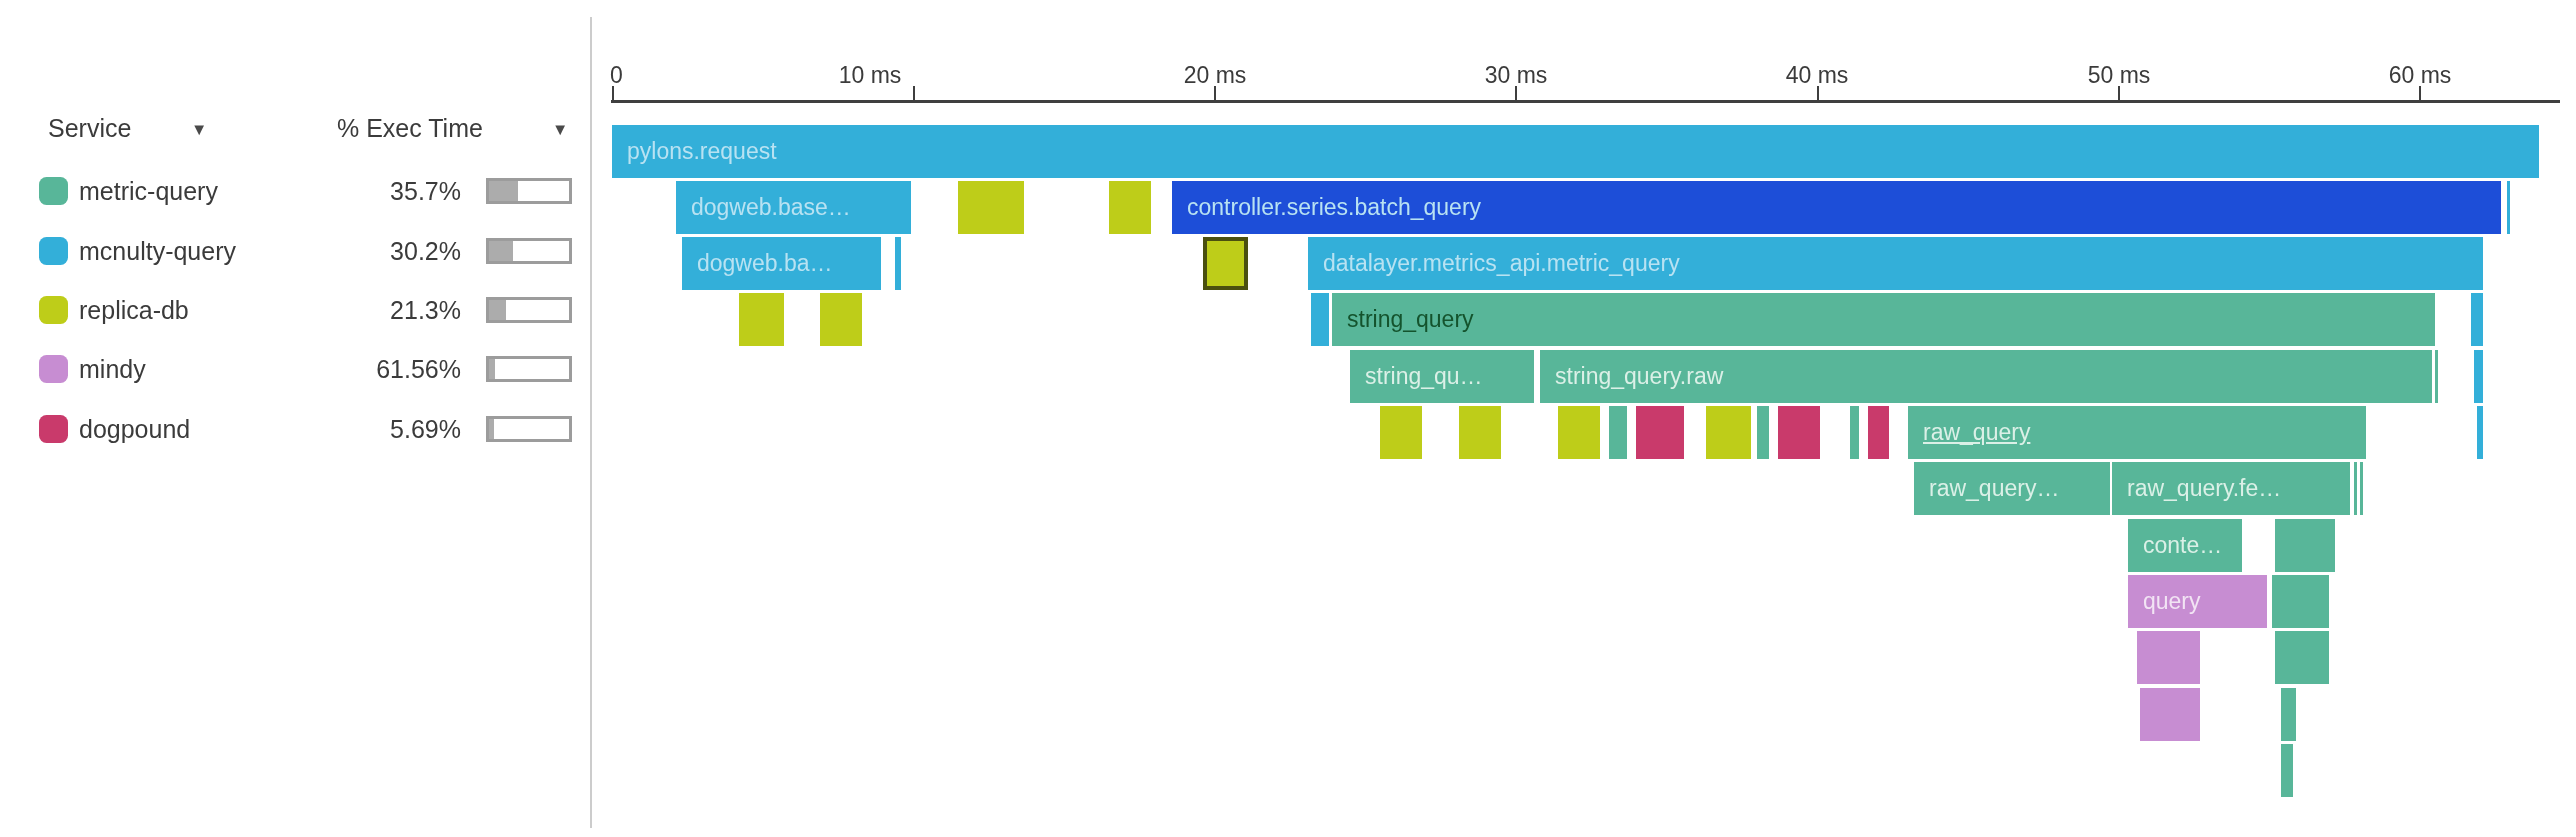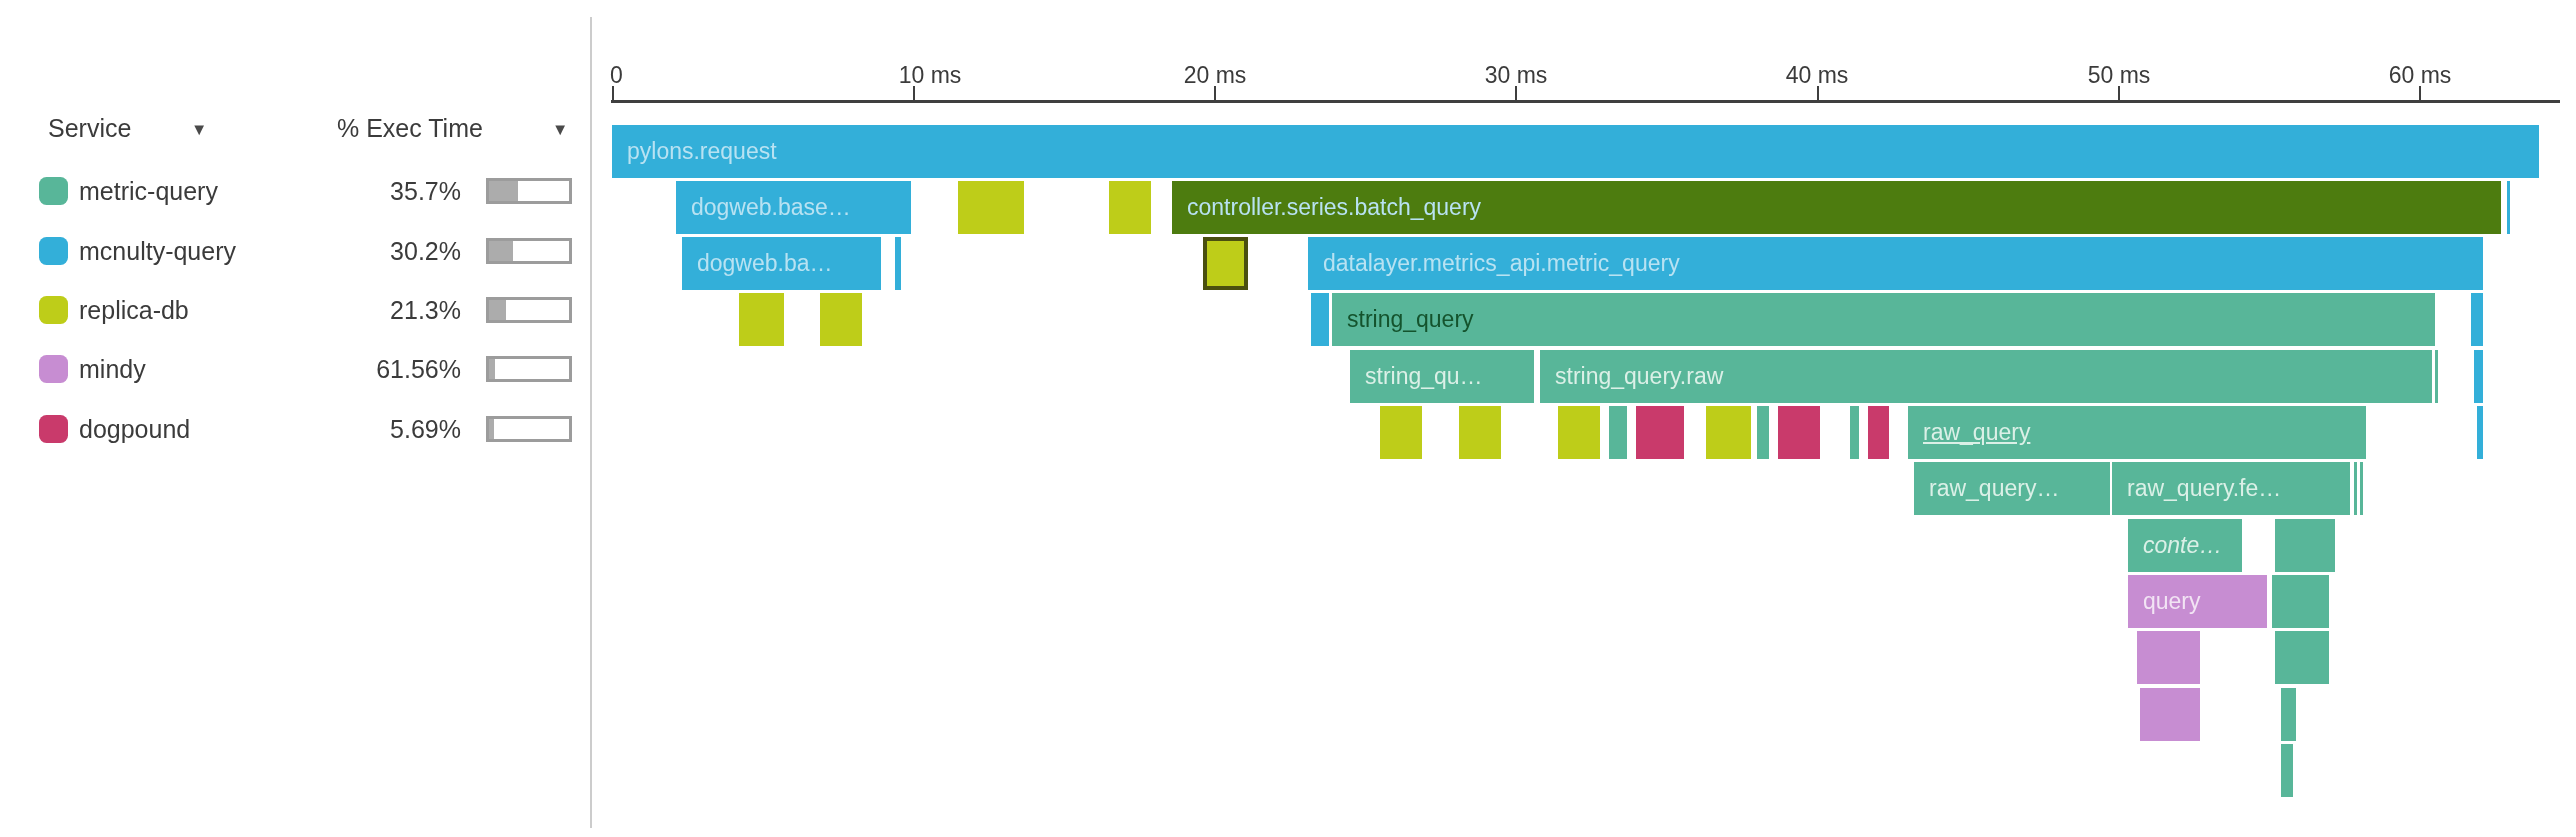--- a/index.html
+++ b/index.html
@@ -80,21 +80,21 @@
         </div>
       </div>
   </div>
 
   <div class="divider"></div>
 
   <div id="axis">
     <div class="axis-line"></div>
   <div class="tick-label" style="color: rgb(59, 59, 59); left: 610px;">0</div>
       <div class="tick-mark" style="left: 612px; background: rgb(63, 63, 63);"></div>
-      <div class="tick-label" style="color: rgb(59, 59, 59); left: 930px; transform: translateX(-50%);">10 ms</div>
+      <div class="tick-label" style="color: rgb(59, 59, 59); left: 870px; transform: translateX(-50%);">10 ms</div>
       <div class="tick-mark" style="left: 913px; background: rgb(63, 63, 63);"></div>
       <div class="tick-label" style="color: rgb(59, 59, 59); left: 1215px; transform: translateX(-50%);">20 ms</div>
       <div class="tick-mark" style="left: 1214px; background: rgb(63, 63, 63);"></div>
       <div class="tick-label" style="color: rgb(59, 59, 59); left: 1516px; transform: translateX(-50%);">30 ms</div>
       <div class="tick-mark" style="left: 1515px; background: rgb(63, 63, 63);"></div>
       <div class="tick-label" style="color: rgb(59, 59, 59); left: 1817px; transform: translateX(-50%);">40 ms</div>
       <div class="tick-mark" style="left: 1817px; background: rgb(63, 63, 63);"></div>
       <div class="tick-label" style="color: rgb(59, 59, 59); left: 2119px; transform: translateX(-50%);">50 ms</div>
       <div class="tick-mark" style="left: 2118px; background: rgb(63, 63, 63);"></div>
       <div class="tick-label" style="color: rgb(59, 59, 59); left: 2420px; transform: translateX(-50%);">60 ms</div>
@@ -103,21 +103,21 @@
 
   <div id="flame">
       <div class="span" style="background: rgb(51, 175, 217); left: 612px; width: 1927px; top: 125px;">
         <span class="lbl" style="color: rgb(184, 226, 242);">pylons.request</span>
       </div>
       <div class="span" style="background: rgb(51, 175, 217); left: 676px; width: 235px; top: 181px;">
         <span class="lbl" style="color: rgb(184, 226, 242);">dogweb.base…</span>
       </div>
       <div class="span" style="background: rgb(190, 205, 25); left: 958px; width: 66px; top: 181px;"></div>
       <div class="span" style="background: rgb(190, 205, 25); left: 1109px; width: 42px; top: 181px;"></div>
-      <div class="span" style="background: #4d7c0f; left: 1172px; width: 1329px; top: 181px;">
+      <div class="span" style="background: #1d4ed8; left: 1172px; width: 1329px; top: 181px;">
         <span class="lbl" style="color: rgb(184, 226, 242);">controller.series.batch_query</span>
       </div>
       <div class="span" style="background: rgb(51, 175, 217); left: 2507px; width: 3px; top: 181px;"></div>
       <div class="span" style="background: rgb(51, 175, 217); left: 682px; width: 199px; top: 237px;">
         <span class="lbl" style="color: rgb(184, 226, 242);">dogweb.ba…</span>
       </div>
       <div class="span" style="background: rgb(51, 175, 217); left: 895px; width: 6px; top: 237px;"></div>
       <div class="span" style="background: rgb(190, 205, 25); left: 1203px; width: 45px; top: 237px; border: 4.5px solid rgb(74, 80, 15);"></div>
       <div class="span" style="background: rgb(51, 175, 217); left: 1308px; width: 1175px; top: 237px;">
         <span class="lbl" style="color: rgb(184, 226, 242);">datalayer.metrics_api.metric_query</span>
@@ -152,21 +152,21 @@
       </div>
       <div class="span" style="background: rgb(51, 175, 217); left: 2477px; width: 6px; top: 406px;"></div>
       <div class="span" style="background: rgb(88, 182, 153); left: 1914px; width: 196px; top: 462px;">
         <span class="lbl" style="color: rgb(219, 240, 231);">raw_query…</span>
       </div>
       <div class="span" style="background: rgb(88, 182, 153); left: 2112px; width: 238px; top: 462px;">
         <span class="lbl" style="color: rgb(219, 240, 231);">raw_query.fe…</span>
       </div>
       <div class="span" style="background: rgb(88, 182, 153); left: 2354px; width: 3px; top: 462px;"></div>
       <div class="span" style="background: rgb(88, 182, 153); left: 2360px; width: 3px; top: 462px;"></div>
-      <div class="span" style="background: rgb(88, 182, 153); left: 2128px; width: 114px; top: 519px; font-style: italic;">
+      <div class="span" style="background: rgb(88, 182, 153); left: 2128px; width: 114px; top: 519px;">
         <span class="lbl" style="color: rgb(219, 240, 231);">conte…</span>
       </div>
       <div class="span" style="background: rgb(88, 182, 153); left: 2275px; width: 60px; top: 519px;"></div>
       <div class="span" style="background: rgb(199, 141, 210); left: 2128px; width: 139px; top: 575px;">
         <span class="lbl" style="color: rgb(242, 228, 244);">query</span>
       </div>
       <div class="span" style="background: rgb(88, 182, 153); left: 2272px; width: 57px; top: 575px;"></div>
       <div class="span" style="background: rgb(199, 141, 210); left: 2137px; width: 63px; top: 631px;"></div>
       <div class="span" style="background: rgb(88, 182, 153); left: 2275px; width: 54px; top: 631px;"></div>
       <div class="span" style="background: rgb(199, 141, 210); left: 2140px; width: 60px; top: 688px;"></div>

